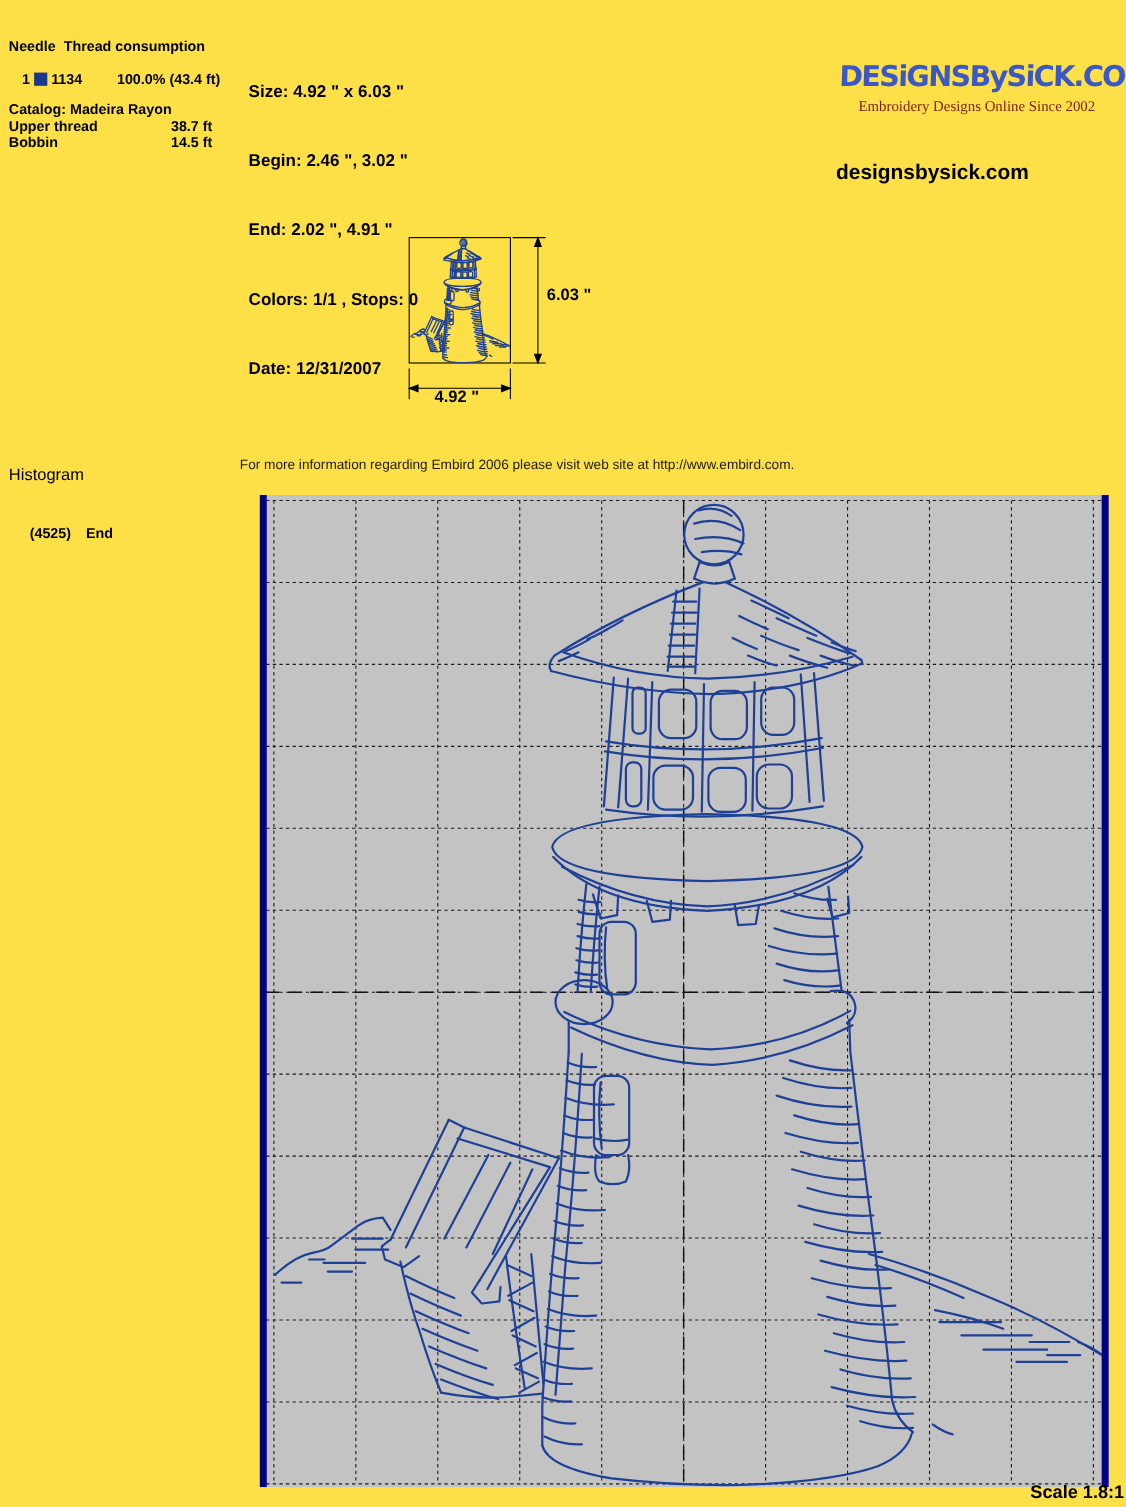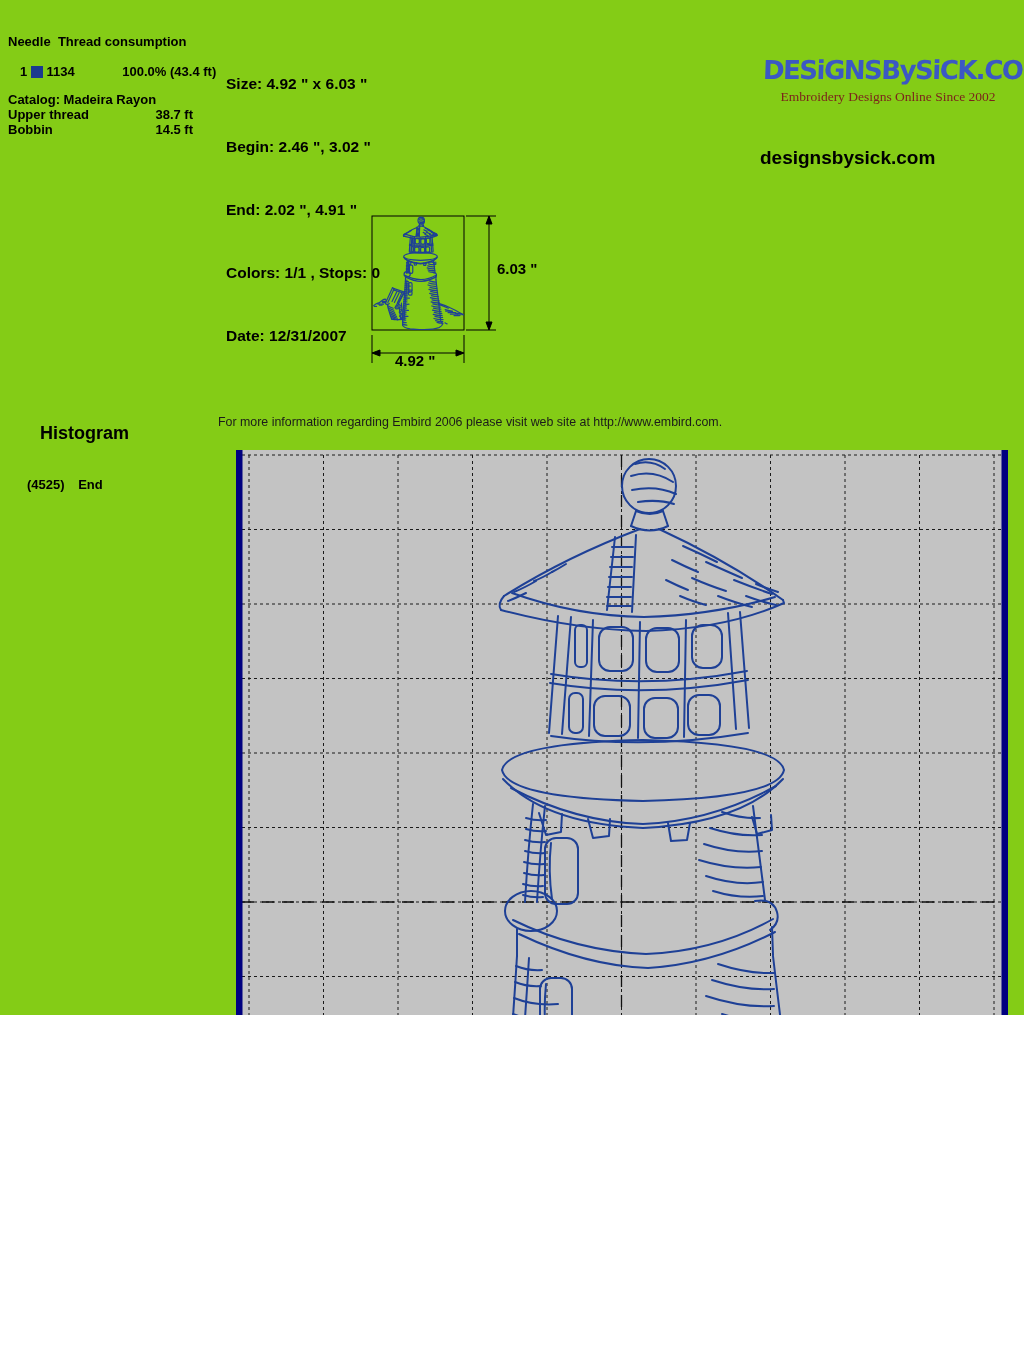--- a/index.html
+++ b/index.html
@@ -1,33 +1,33 @@
 <!DOCTYPE html>
 <html><head>
 <meta charset="utf-8">
 <style>
   html,body{margin:0;padding:0;background:#fff;}
-  #page{position:relative;width:1024px;height:1015px;background:#84cc16;overflow:hidden;
+  #page{position:relative;width:1024px;height:1370px;background:#fde047;overflow:hidden;
         font-family:"Liberation Sans",sans-serif;color:#000;}
   .abs{position:absolute;}
   
   .tp-head{font-size:13px;font-weight:bold;}
   .tp-row{font-size:13px;font-weight:bold;}
   .swatch{display:inline-block;width:12px;height:12px;background:#1b3a8f;vertical-align:-2px;}
   .tp-line{font-size:13px;font-weight:bold;width:185px;display:flex;justify-content:space-between;gap:28px;}
   
   .fi{font-size:15.5px;font-weight:bold;line-height:21px;white-space:pre;}
   
   .logo{font-size:26px;font-weight:bold;color:#3b58c4;letter-spacing:-1.5px;white-space:nowrap;
         font-family:"DejaVu Sans",sans-serif;transform:skewX(-2deg);}
   .tagline{font-size:13.5px;color:#7c241c;font-family:"Liberation Serif",serif;width:252px;text-align:center;}
   .site{font-size:19px;font-weight:bold;}
   
   .note{font-size:12.4px;color:#1b1b1b;line-height:14px;white-space:nowrap;}
-  .hist{font-size:18px;font-weight:bold;margin-left:32px;}
+  .hist{font-size:15px;font-weight:normal;}
   .histrow{font-size:13px;font-weight:bold;margin-top:23px;}
   .dimlabel{font-size:15px;font-weight:bold;white-space:nowrap;}
   .scale{font-size:16.5px;font-weight:bold;}
   svg{display:block;}
 </style>
 </head>
 <body>
 
 <div id="page">
 
@@ -248,21 +248,21 @@
 
   <div class="abs" style="left:8px;top:34px;">
     <div class="tp-head">
       <span>Needle</span>&nbsp;
       <span>Thread consumption</span>
     </div>
     <div class="tp-row" style="margin-top:15px;margin-left:12px;">
       <span>1</span>
       <span class="swatch"></span>
       <span>1134</span>
-      <span style="margin-left:44px;">100.0% (43.4 ft)</span>
+      <span style="margin-left:28px;">100.0% (43.4 ft)</span>
     </div>
     <div class="tp-row" style="margin-top:13px;">Catalog: Madeira Rayon</div>
     <div class="tp-line">
       <span>Upper thread</span>
       <span>38.7 ft</span>
     </div>
     <div class="tp-line">
       <span>Bobbin</span>
       <span>14.5 ft</span>
     </div>

